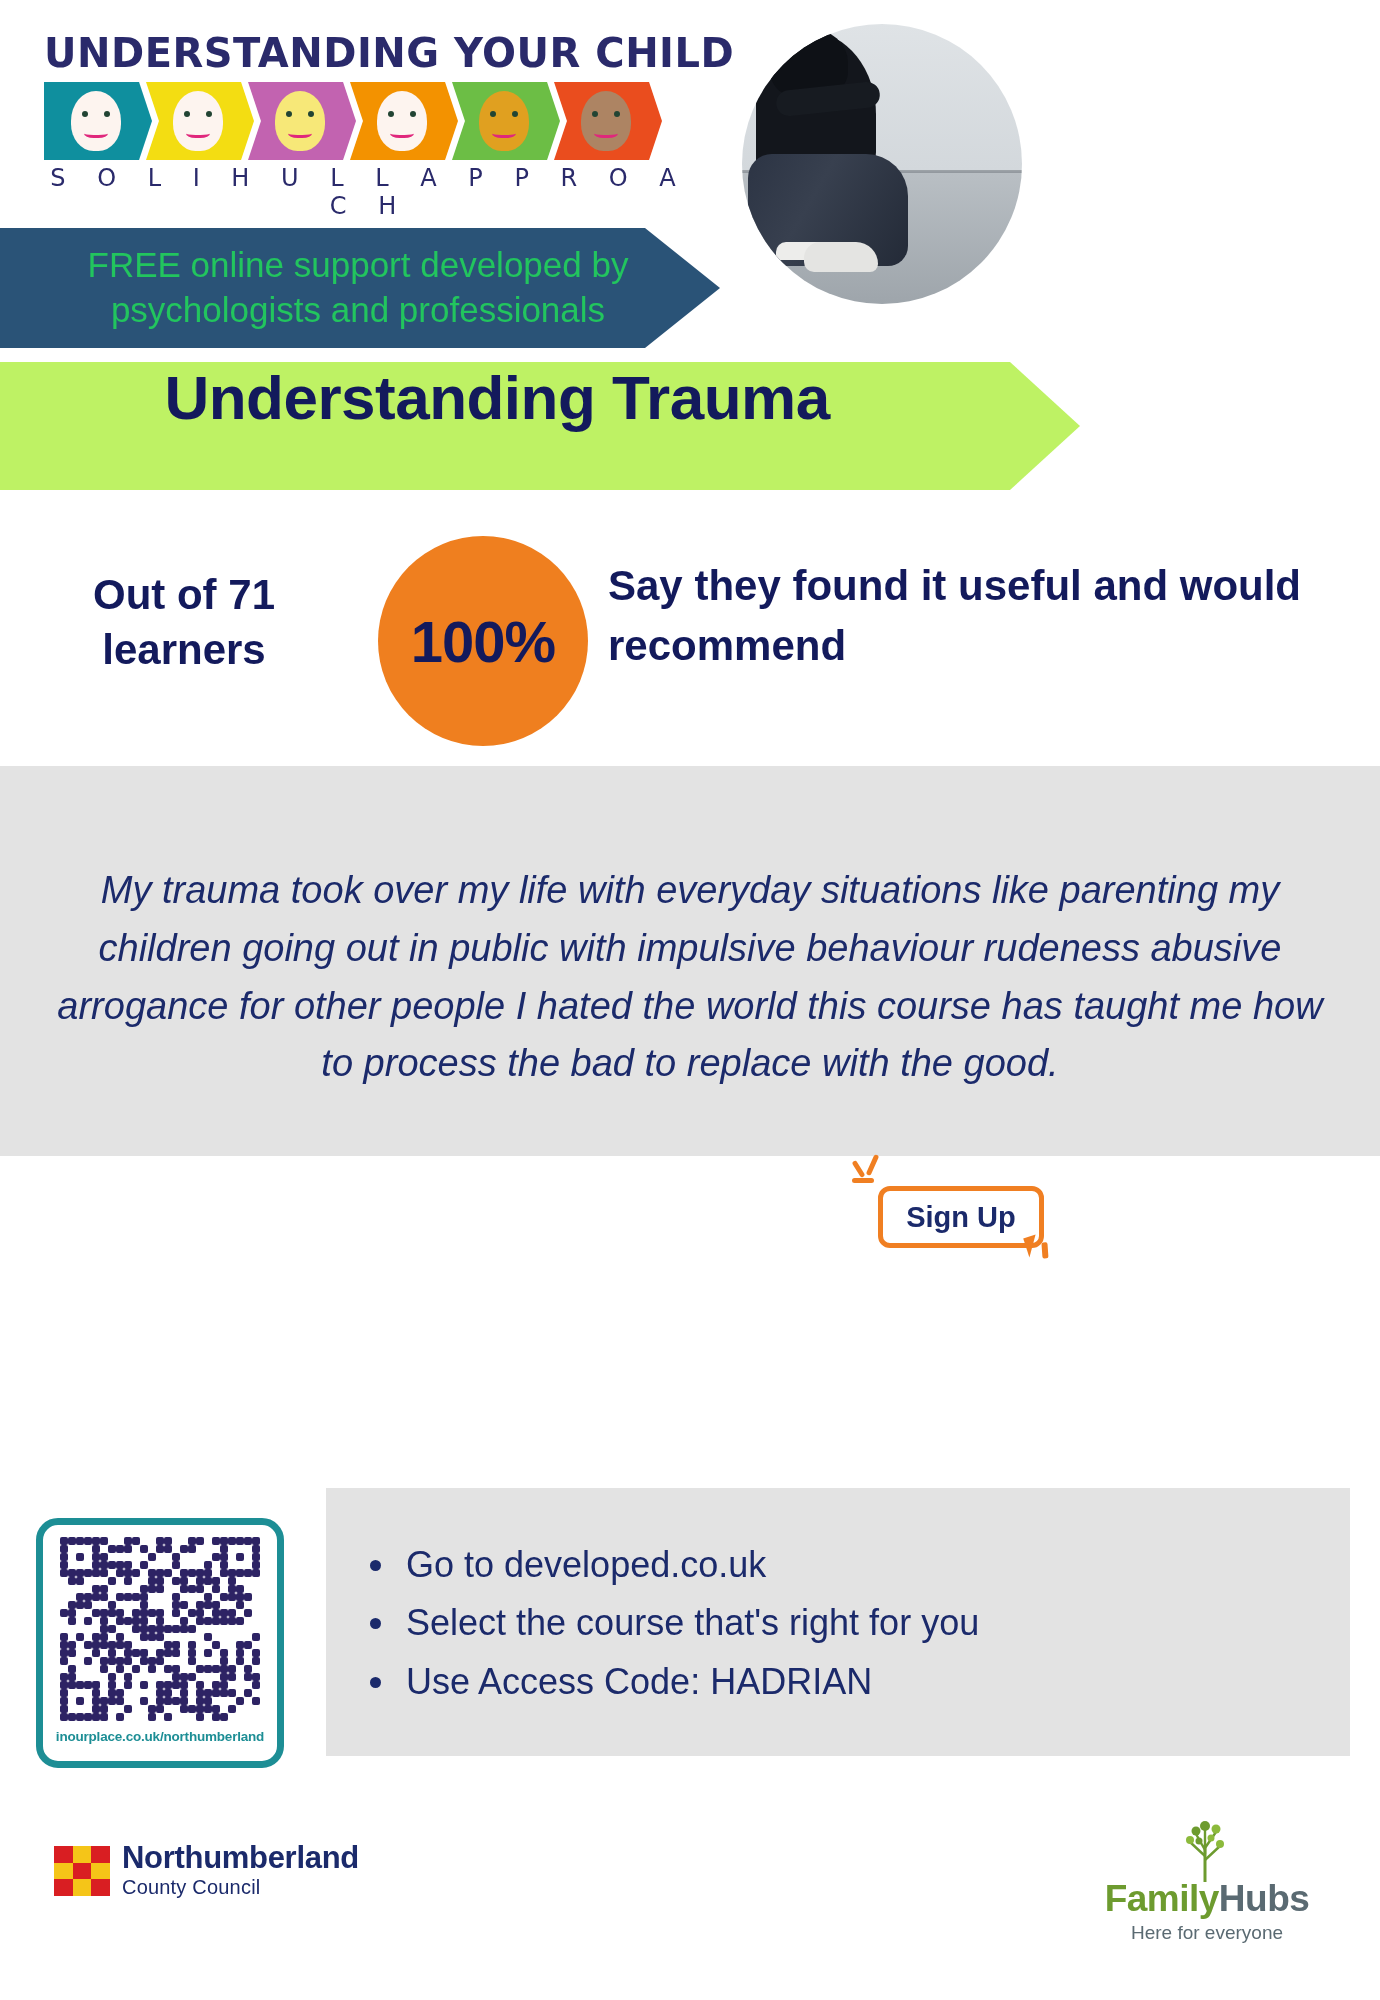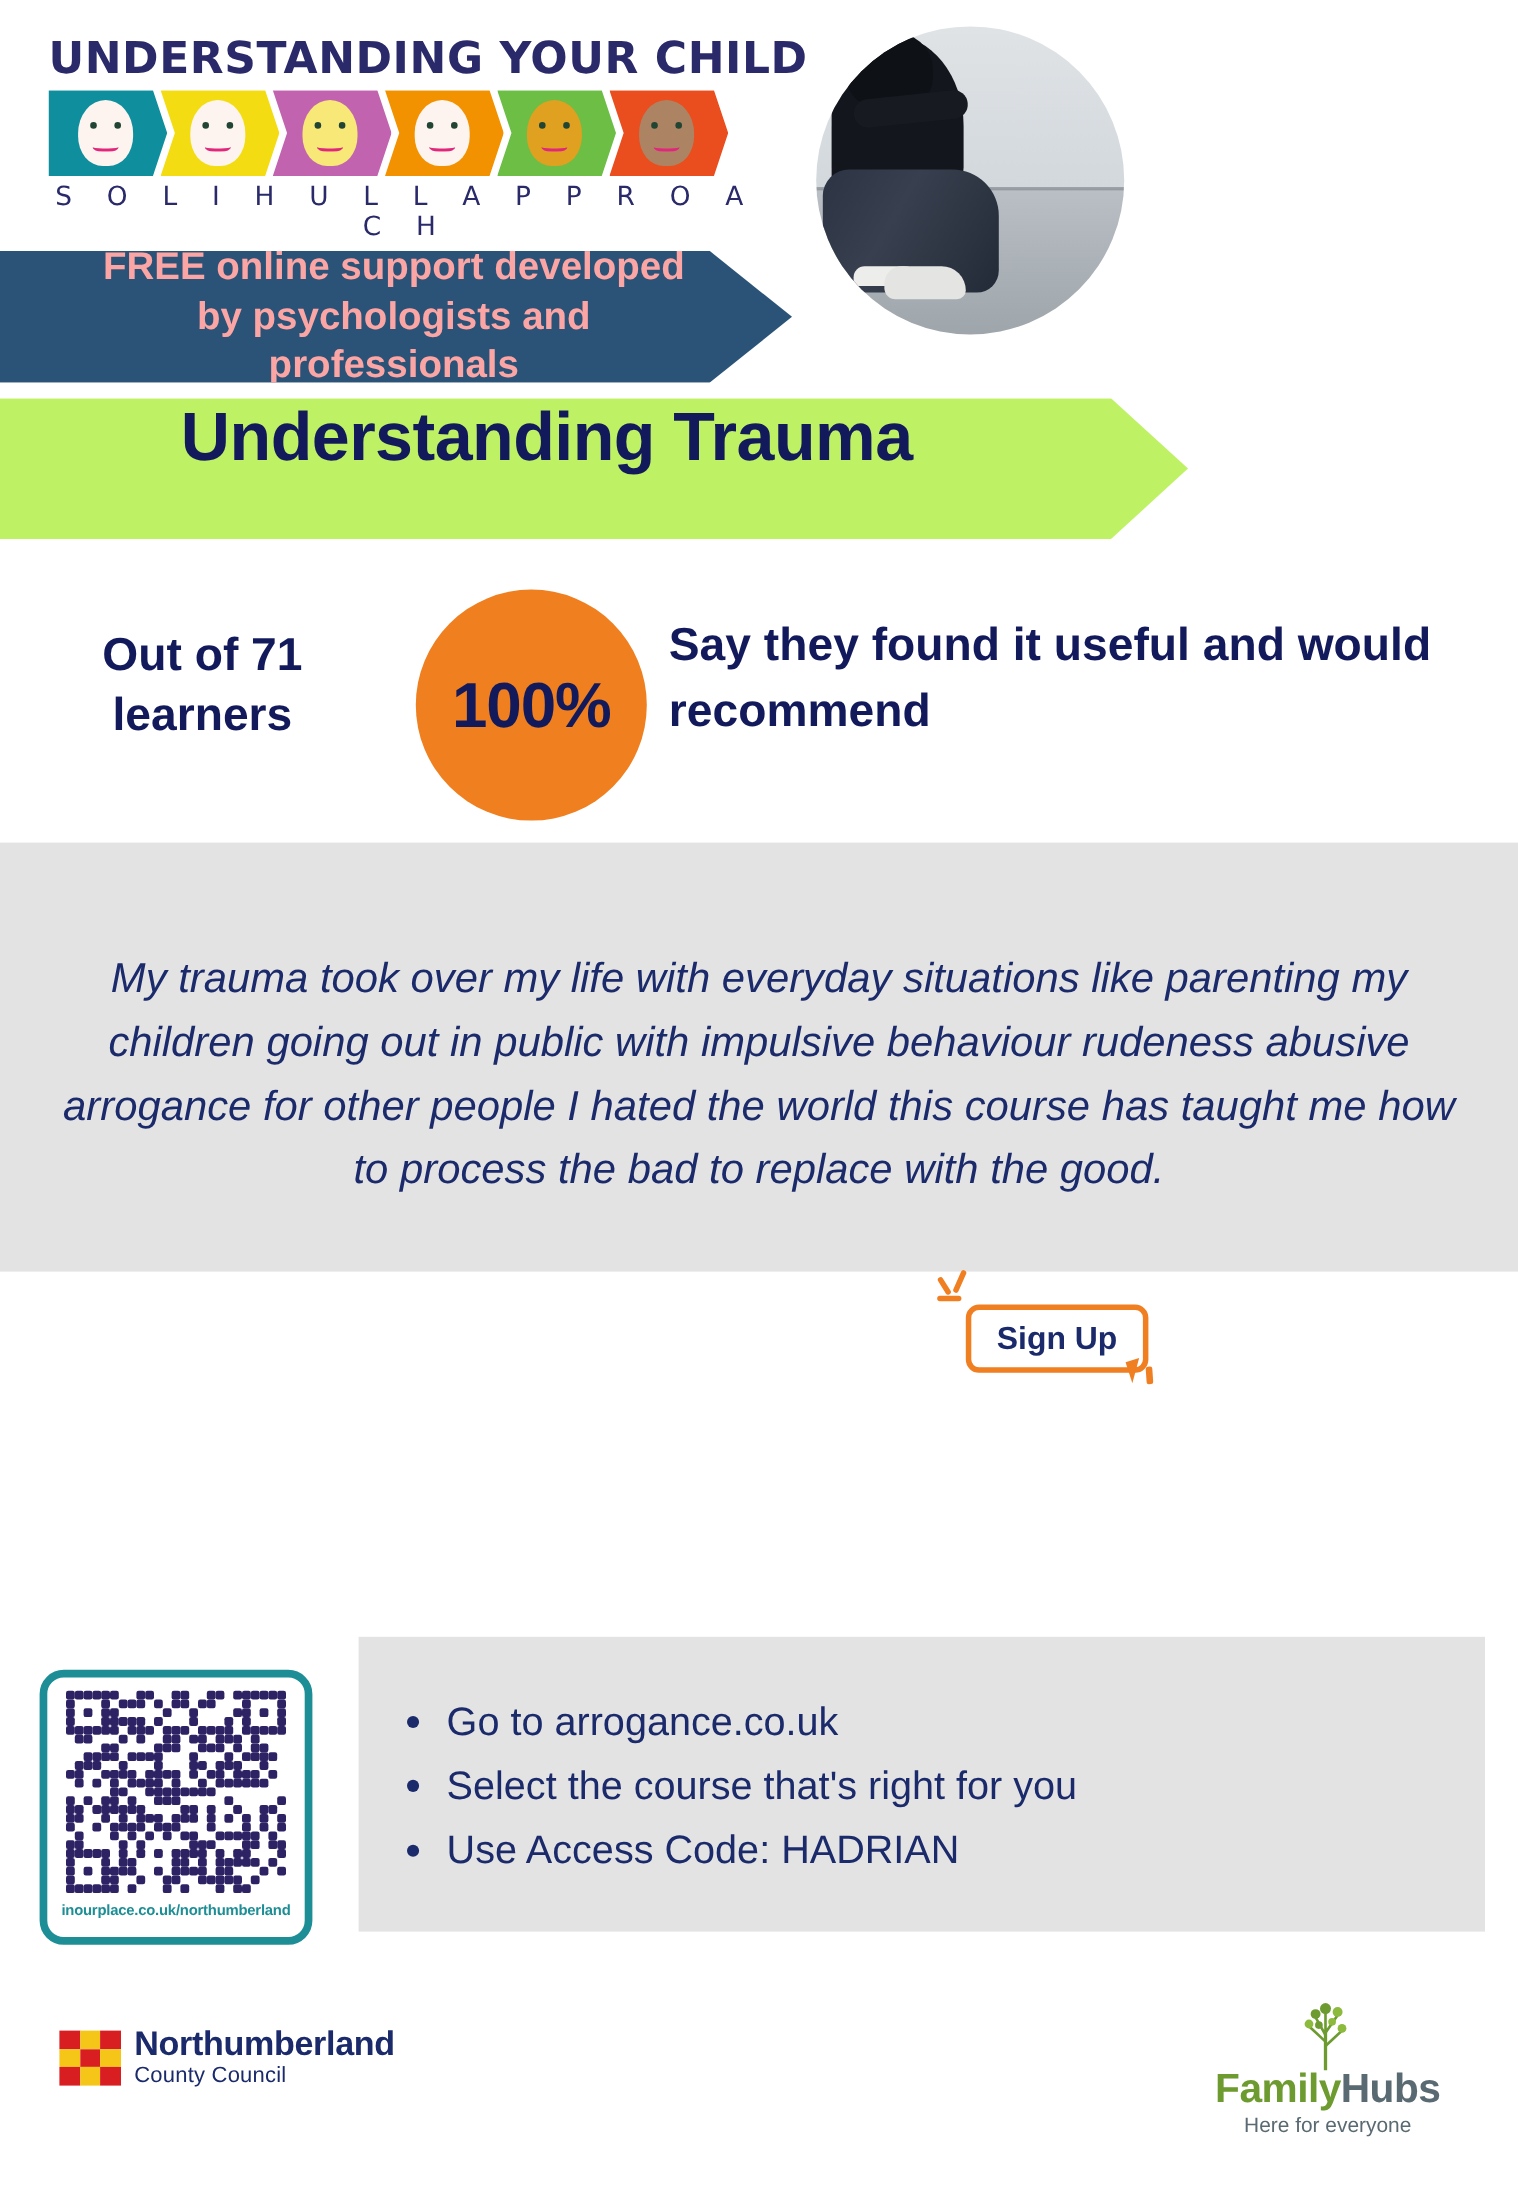--- a/index.html
+++ b/index.html
@@ -140,24 +140,24 @@
     position: absolute;
     left: 0; top: 228px;
     width: 720px; height: 120px;
     background: #2a5377;
     clip-path: polygon(0 0, 645px 0, 720px 60px, 645px 120px, 0 120px);
     display: flex;
     align-items: center;
     z-index: 3;
   }
   .blue-banner-text {
-    color: #fca5a5;
+    color: #22c55e;
     font-size: 35px;
     line-height: 1.28;
-    font-weight: 700;
+    font-weight: 400;
     padding-left: 74px;
     padding-right: 78px;
     text-align: center;
     width: 100%;
   }
 
   
   .yellow-banner {
     position: absolute;
     left: 0; top: 362px;
@@ -1050,21 +1050,21 @@
         <i></i>
         <i></i>
         <i></i>
         <i></i>
       </div>
     <div class="qr-url">inourplace.co.uk/northumberland</div>
   </div>
 
   <div class="steps-panel">
     <ul class="steps-list" id="steps-list">
-        <li>Go to arrogance.co.uk</li>
+        <li>Go to developed.co.uk</li>
         <li>Select the course that's right for you</li>
         <li>Use Access Code: HADRIAN</li>
       </ul>
   </div>
 
   <div class="signup-wrap">
     <span class="spark s1"></span>
     <span class="spark s2"></span>
     <span class="spark s3"></span>
     <div class="signup-btn">Sign Up</div>

